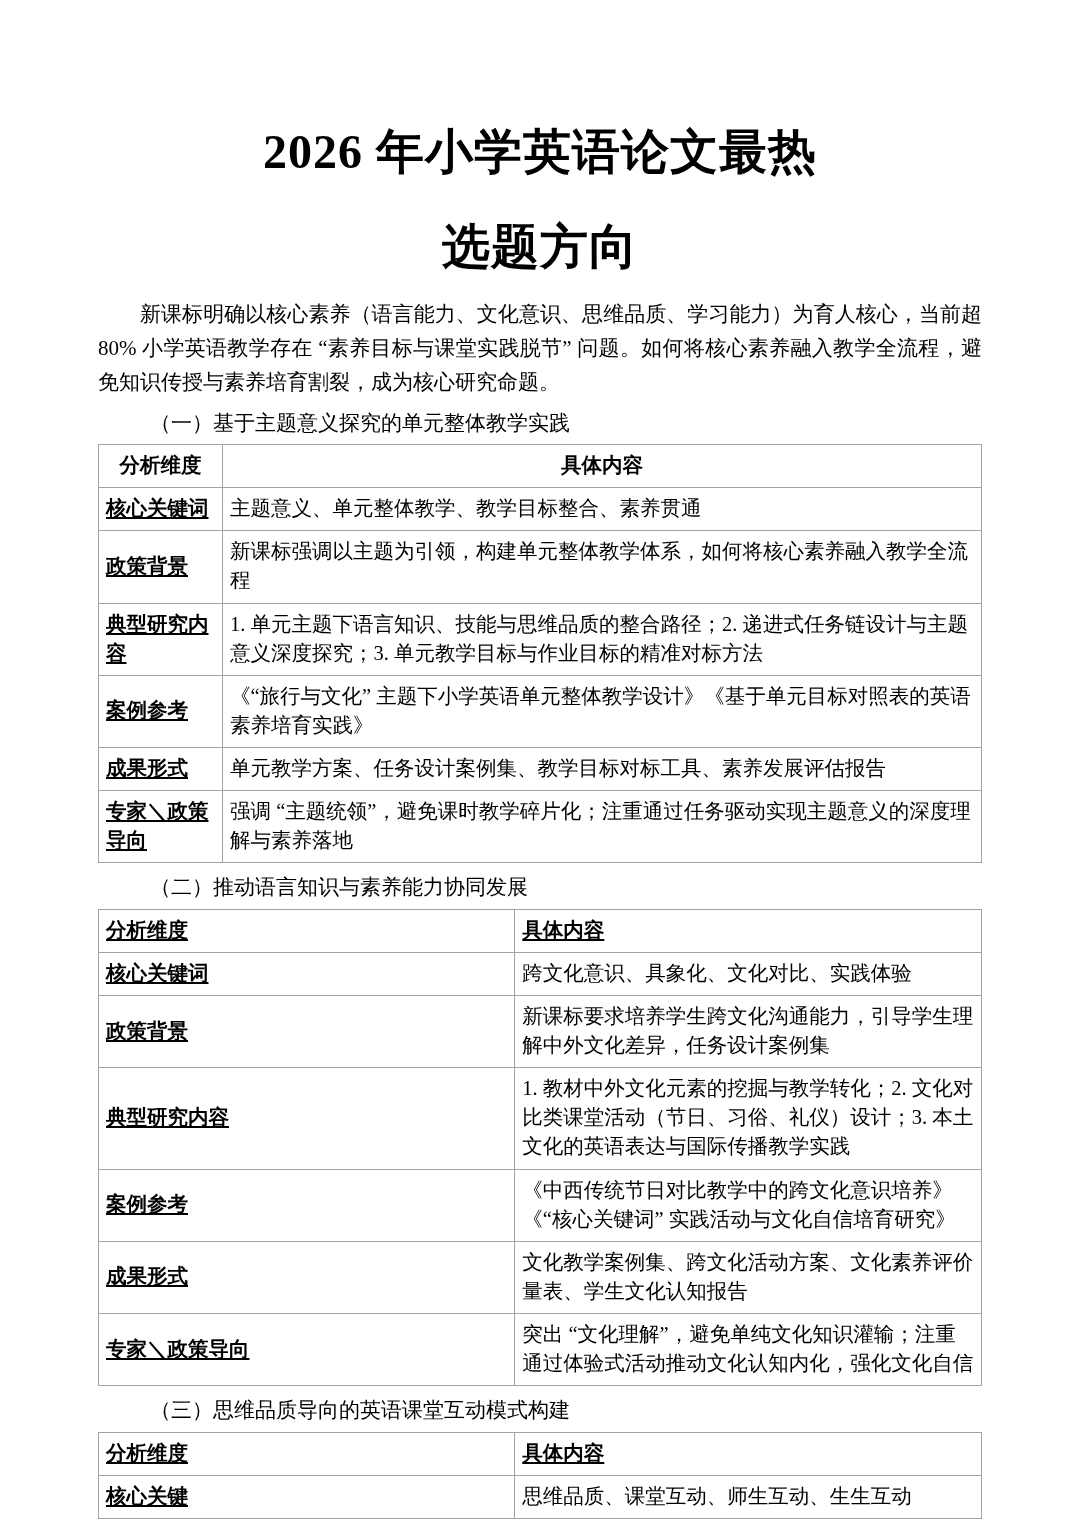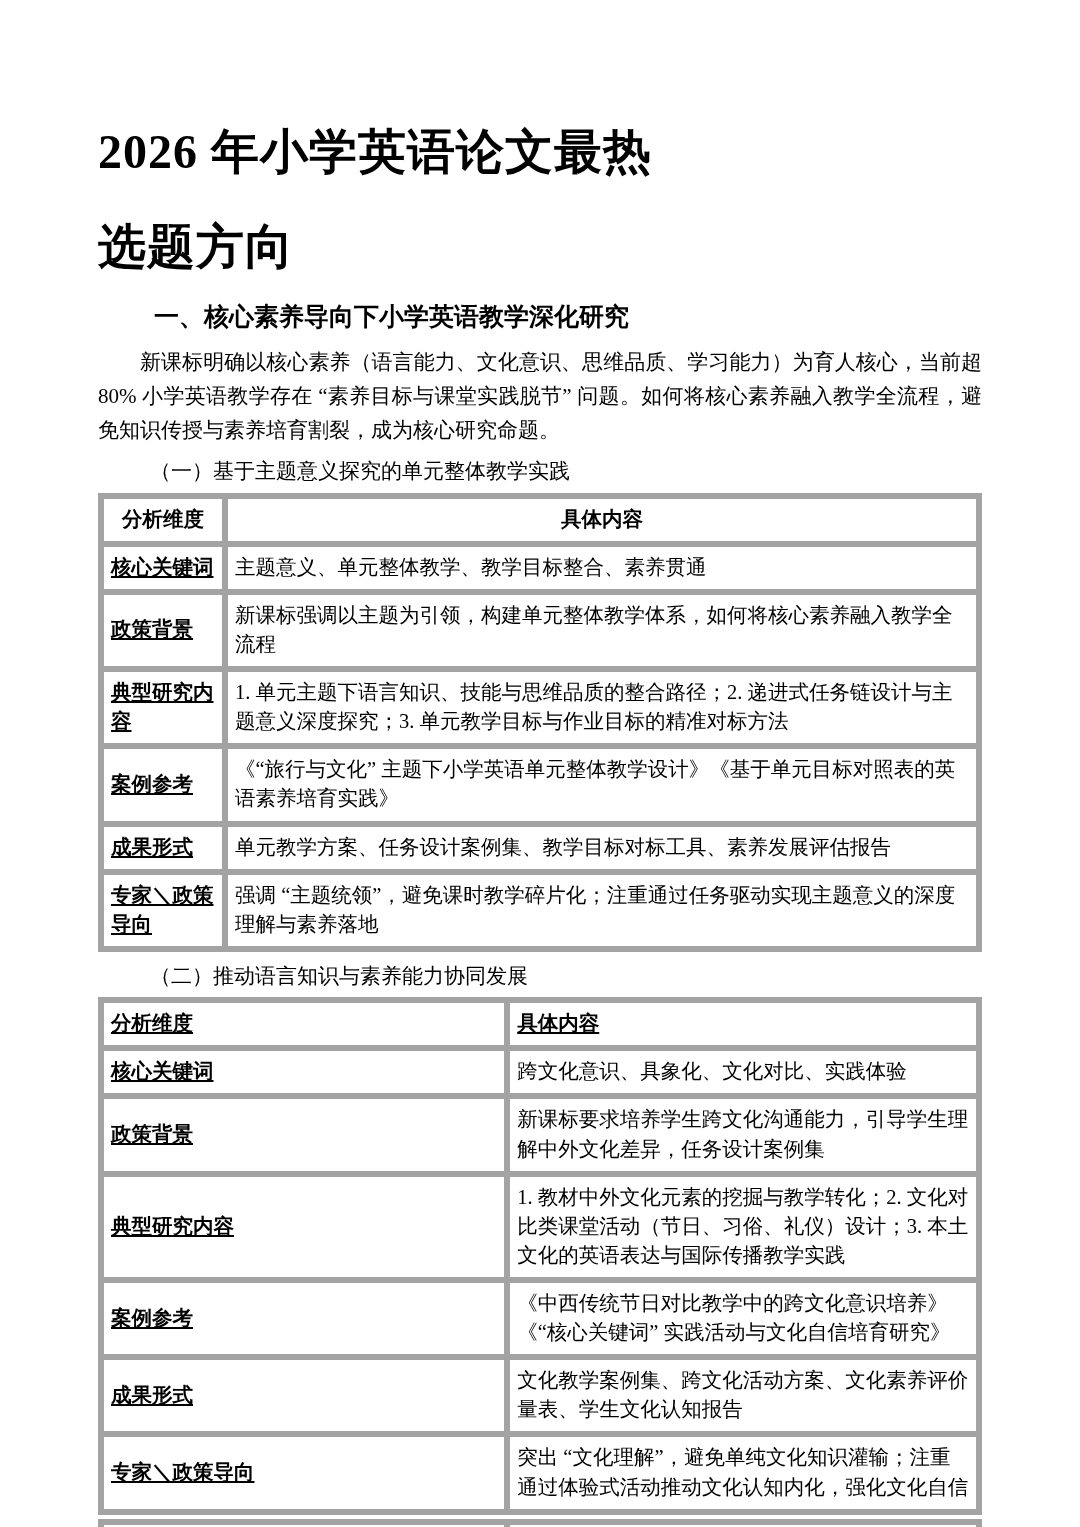--- a/index.html
+++ b/index.html
@@ -14,20 +14,21 @@
     color: #000000;
   }
   .page {
     width: 1080px;
     min-height: 1527px;
     box-sizing: border-box;
     padding: 120px 98px 40px 98px;
     position: relative;
   }
   .doc-title {
+    text-align: center;
     font-family: "Liberation Serif", "DejaVu Serif", serif;
     font-weight: bold;
     font-size: 48px;
     line-height: 1.32;
     letter-spacing: 1px;
     margin: 0 0 18px 0;
   }
   .doc-title .line2 {
     display: block;
     margin-top: 32px;
@@ -54,21 +55,21 @@
     padding-left: 52px;
     line-height: 1.4;
   }
   table.dim-table {
     width: 100%;
     border-collapse: collapse;
     table-layout: fixed;
     margin: 0 0 4px 0;
   }
   table.dim-table td {
-    border: 6px solid #a3a3a3;
+    border: 1px solid #a3a3a3;
     font-size: 20.5px;
     line-height: 1.42;
     padding: 6px 7px 7px 7px;
     vertical-align: middle;
     word-break: break-all;
   }
   table.dim-table td.label {
     font-weight: bold;
     width: 124px;
     text-decoration: underline;
@@ -87,21 +88,20 @@
 </head>
 <body>
 
 <div class="page">
 
   <h1 class="doc-title">
     <span>2026 年小学英语论文最热</span>
     <span class="line2">选题方向</span>
   </h1>
 
-  <h2 class="section-heading">一、核心素养导向下小学英语教学深化研究</h2>
 
   <p class="body-par">新课标明确以核心素养（语言能力、文化意识、思维品质、学习能力）为育人核心，当前超 80% 小学英语教学存在 “素养目标与课堂实践脱节” 问题。如何将核心素养融入教学全流程，避免知识传授与素养培育割裂，成为核心研究命题。</p>
 
   <h3 class="sub-heading">（一）基于主题意义探究的单元整体教学实践</h3>
 
   <table class="dim-table t1">
     <colgroup>
         <col style="width:124px">
         <col>
       </colgroup>
@@ -169,20 +169,21 @@
         <td class="label">成果形式</td>
         <td class="val">文化教学案例集、跨文化活动方案、文化素养评价量表、学生文化认知报告</td>
       </tr>
       <tr>
         <td class="label">专家＼政策导向</td>
         <td class="val">突出 “文化理解”，避免单纯文化知识灌输；注重通过体验式活动推动文化认知内化，强化文化自信</td>
       </tr>
     </tbody>
   </table>
 
+  <h3 class="sub-heading">（三）思维品质导向的英语课堂互动模式构建</h3>
 
   <table class="dim-table t3">
     <colgroup>
         <col style="width:124px">
         <col>
       </colgroup>
     <tbody>
       <tr>
         <td class="label">分析维度</td>
         <td class="label">具体内容</td>

